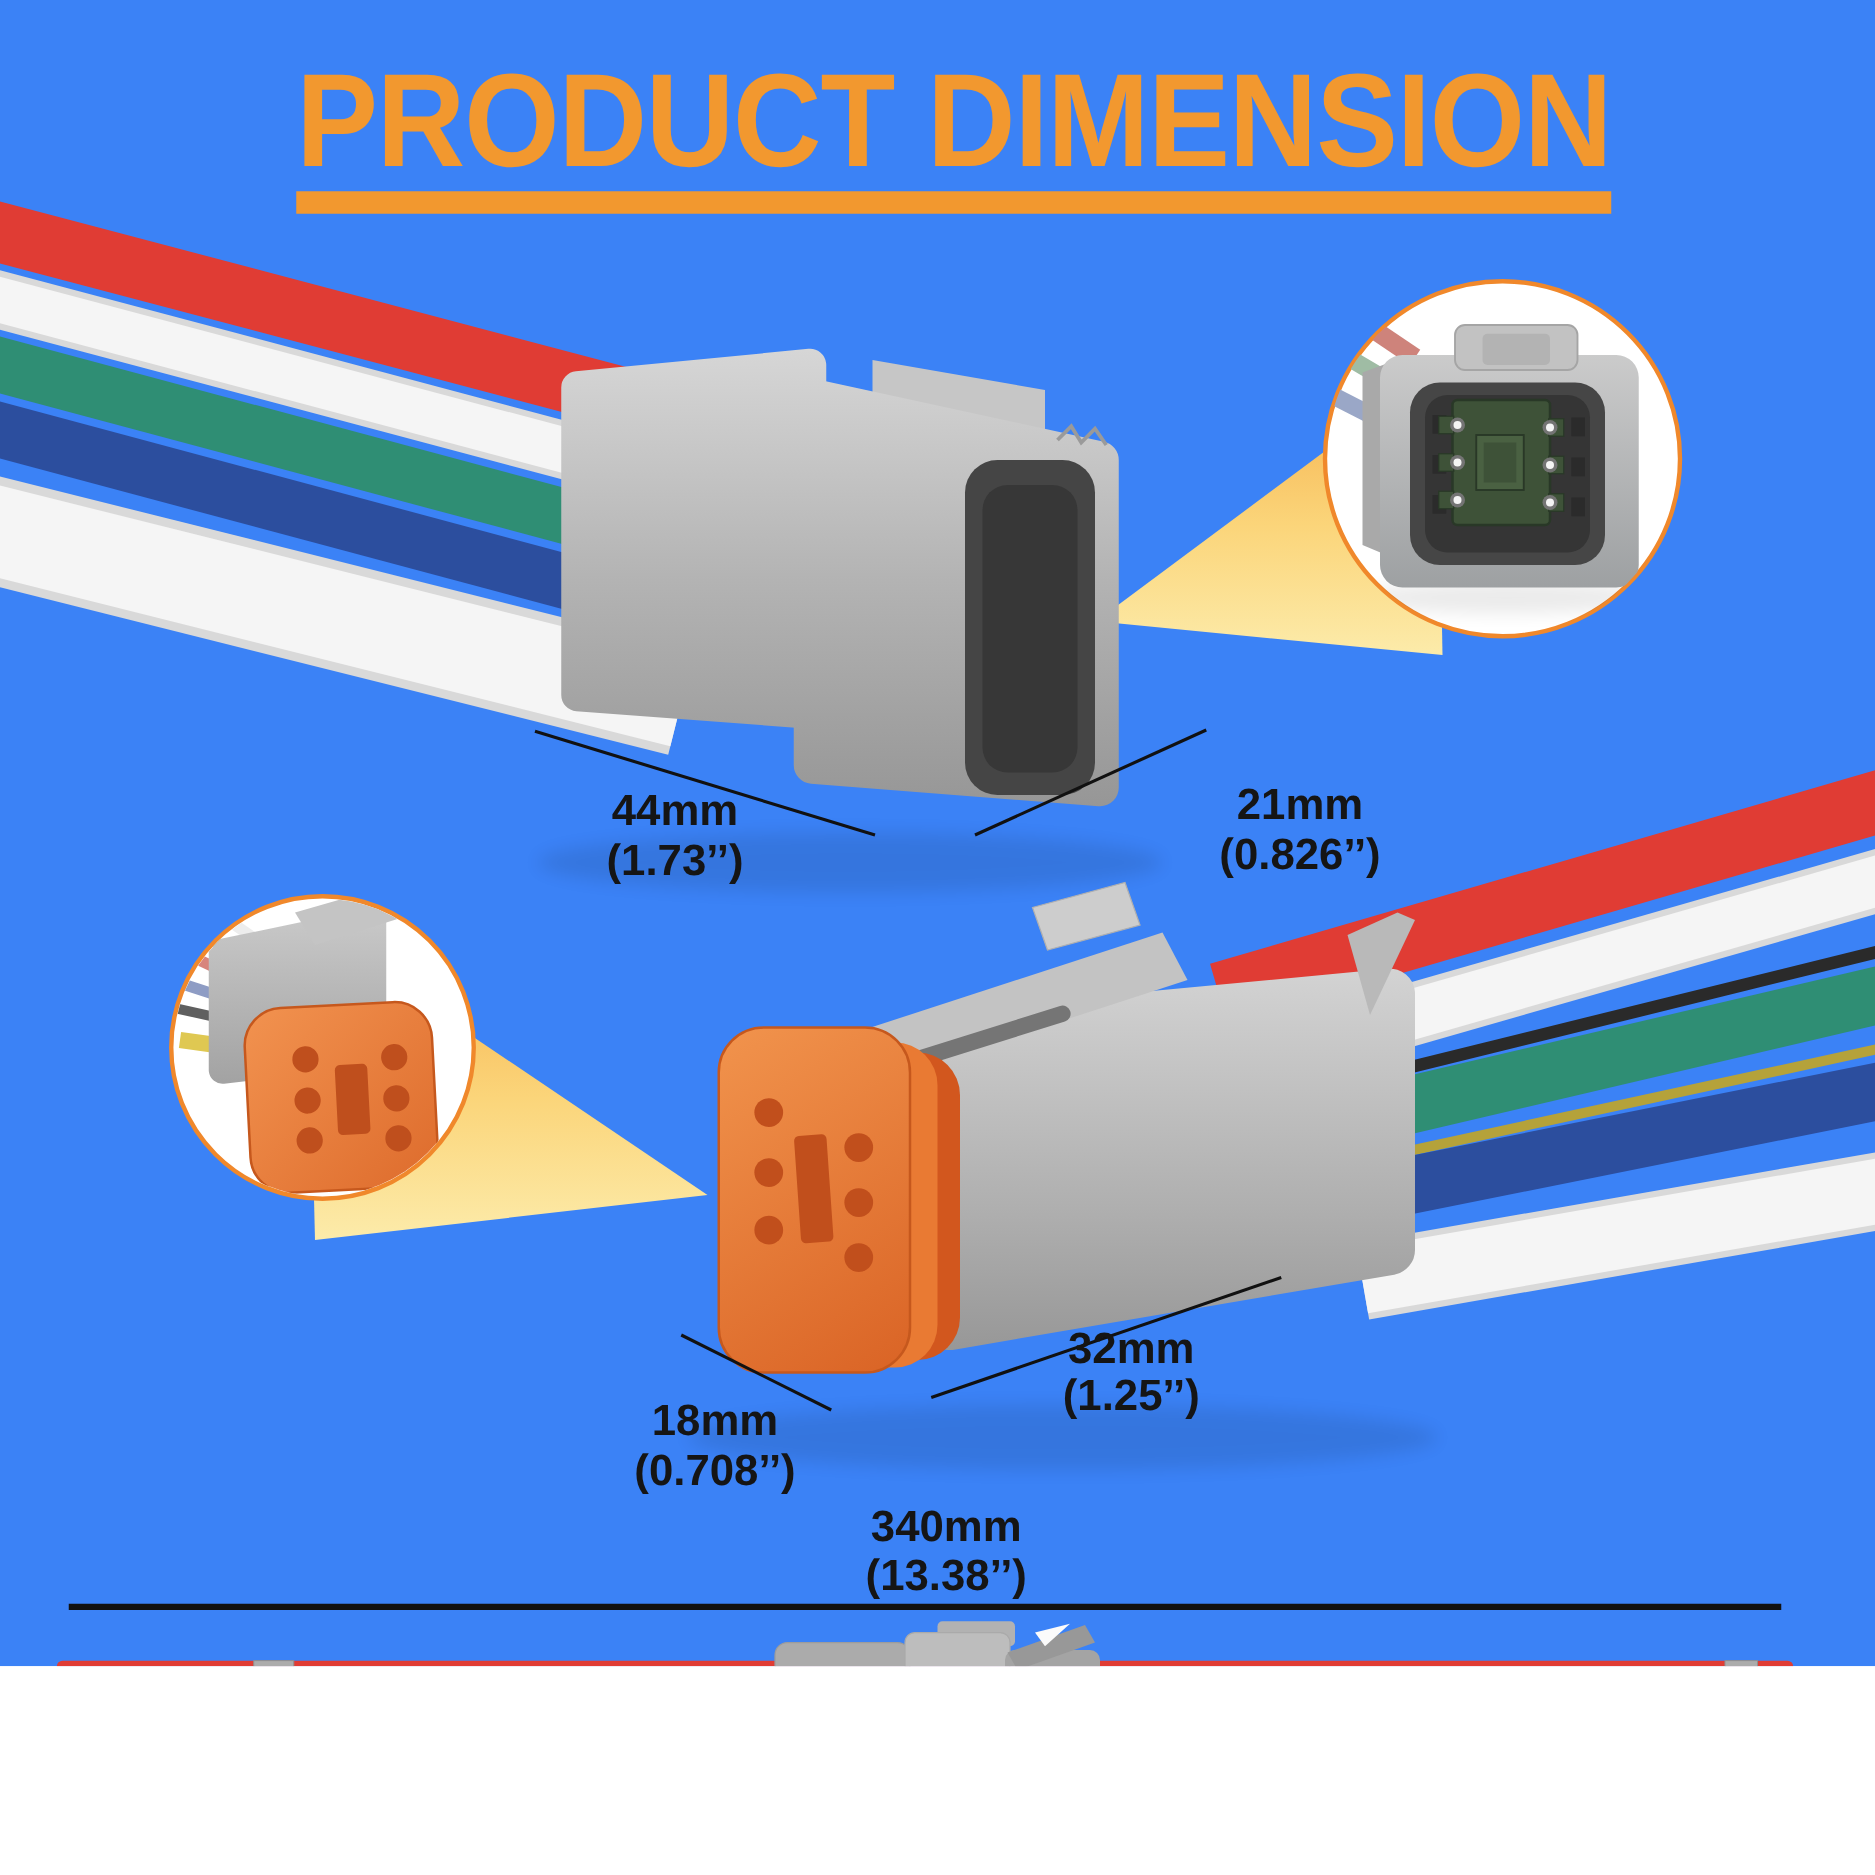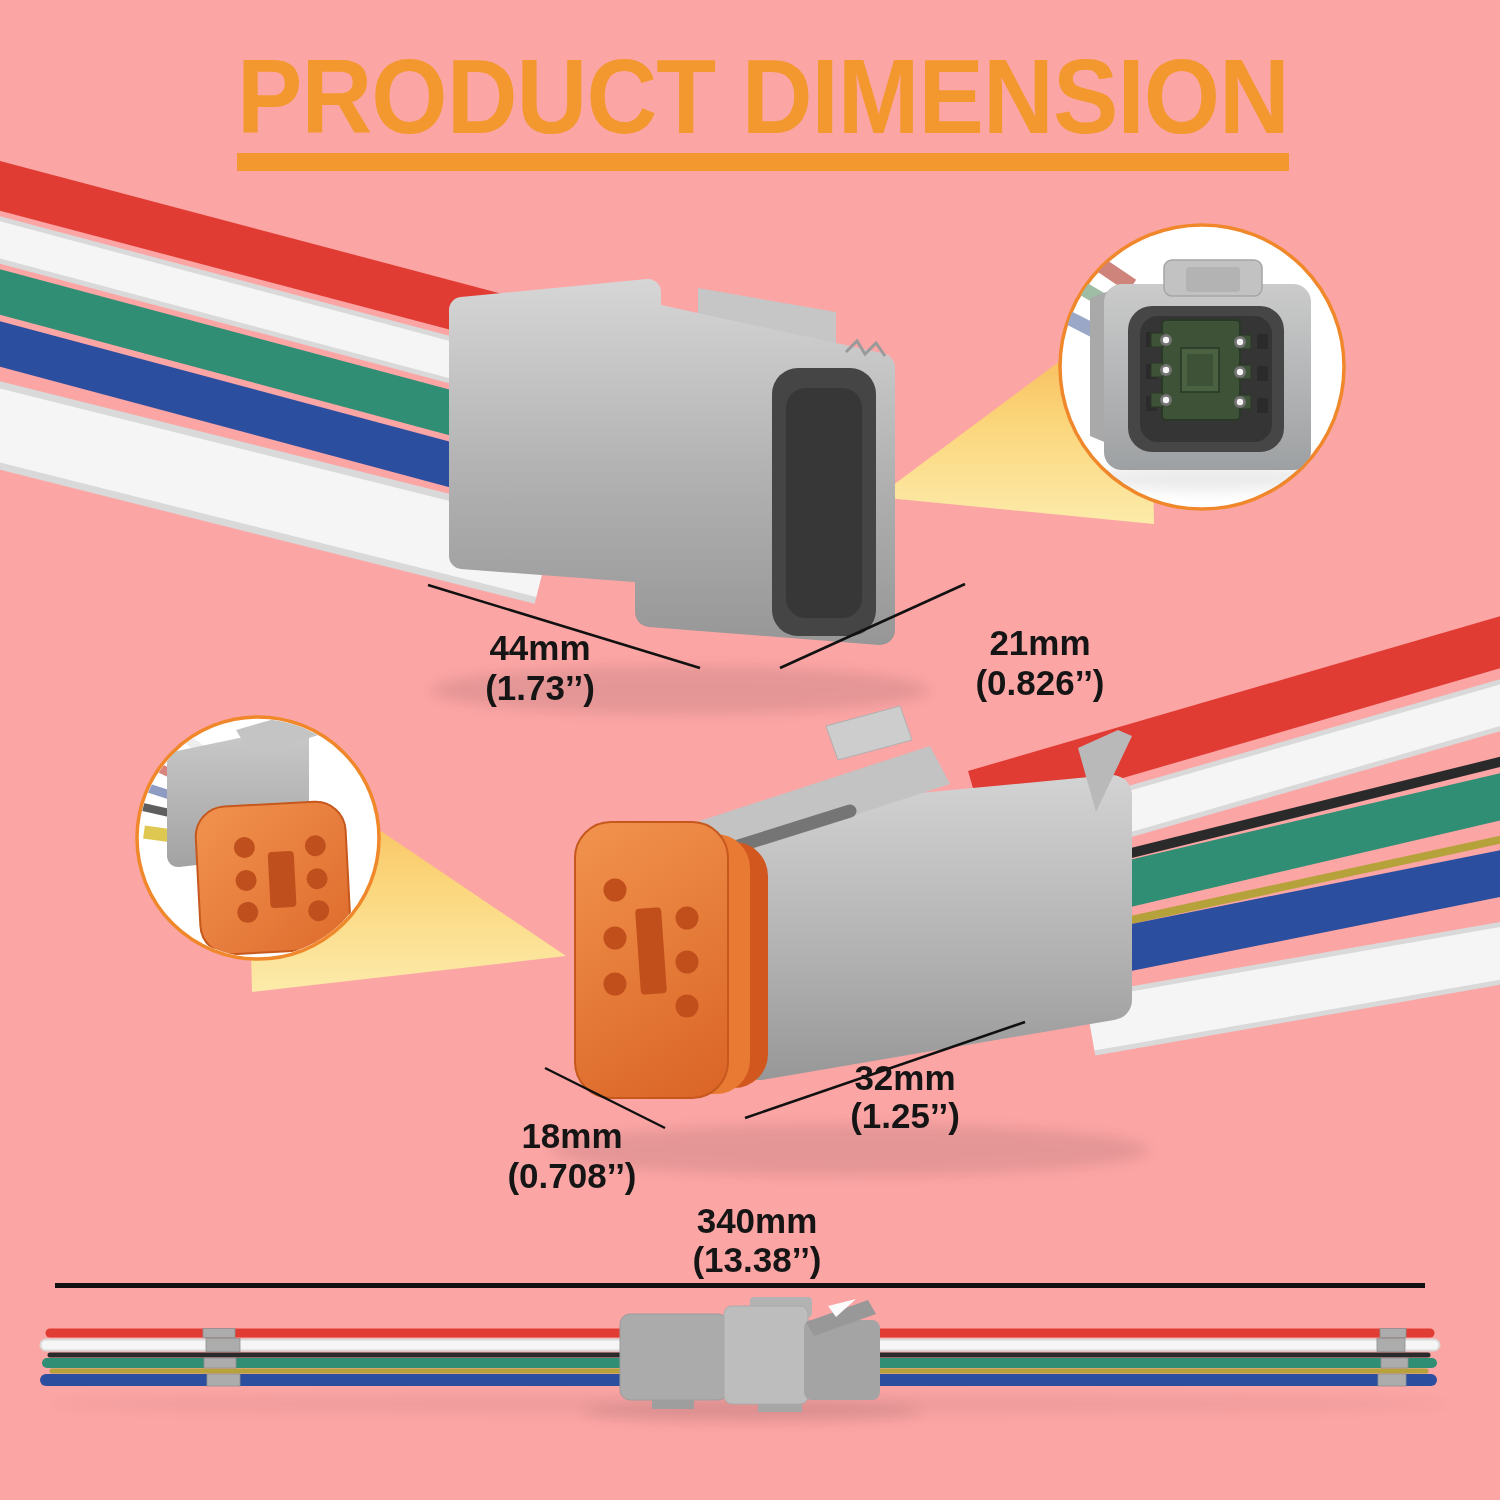--- a/index.html
+++ b/index.html
@@ -1,16 +1,16 @@
 <!DOCTYPE html>
 <html><head>
 <meta charset="utf-8">
 <style>
   html,body{margin:0;padding:0;background:#fff;}
-  .canvas{width:1500px;height:1500px;position:relative;background:#fca5a5;overflow:hidden;}
+  .canvas{width:1500px;height:1333px;position:relative;background:#3b82f6;overflow:hidden;}
   svg{display:block;}
   text{font-family:"Liberation Sans", sans-serif;}
   .title-text{font-weight:bold;font-size:106px;letter-spacing:-1px;}
   .dim-text{font-weight:bold;font-size:35px;text-anchor:middle;}
 </style>
 </head>
 <body>
 
 <div class="canvas">
 <svg width="1500" height="1500" viewBox="0 0 1500 1500">

